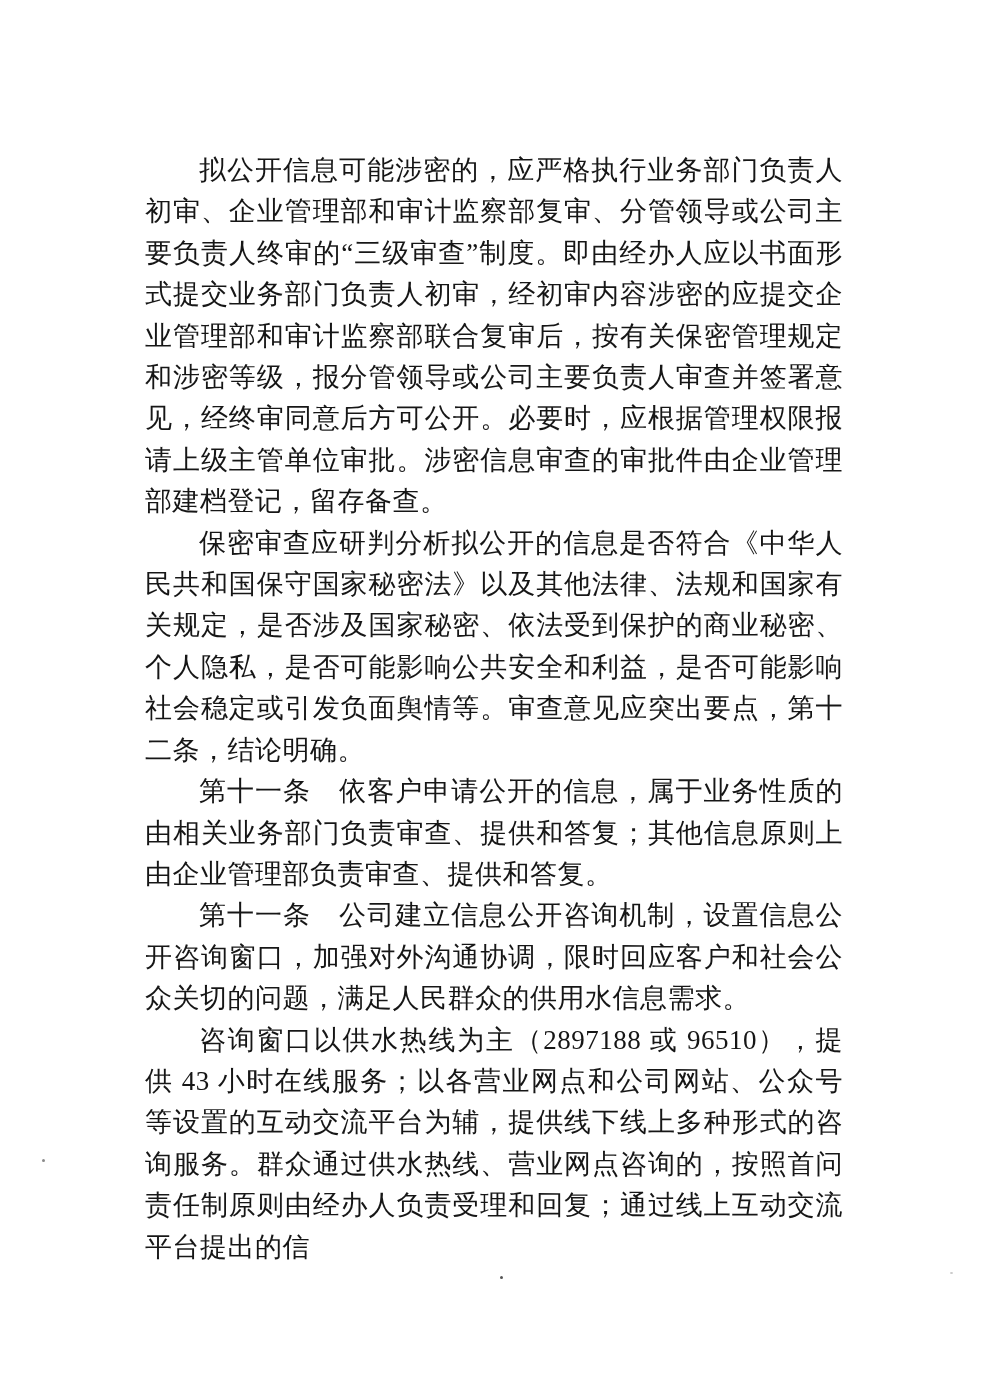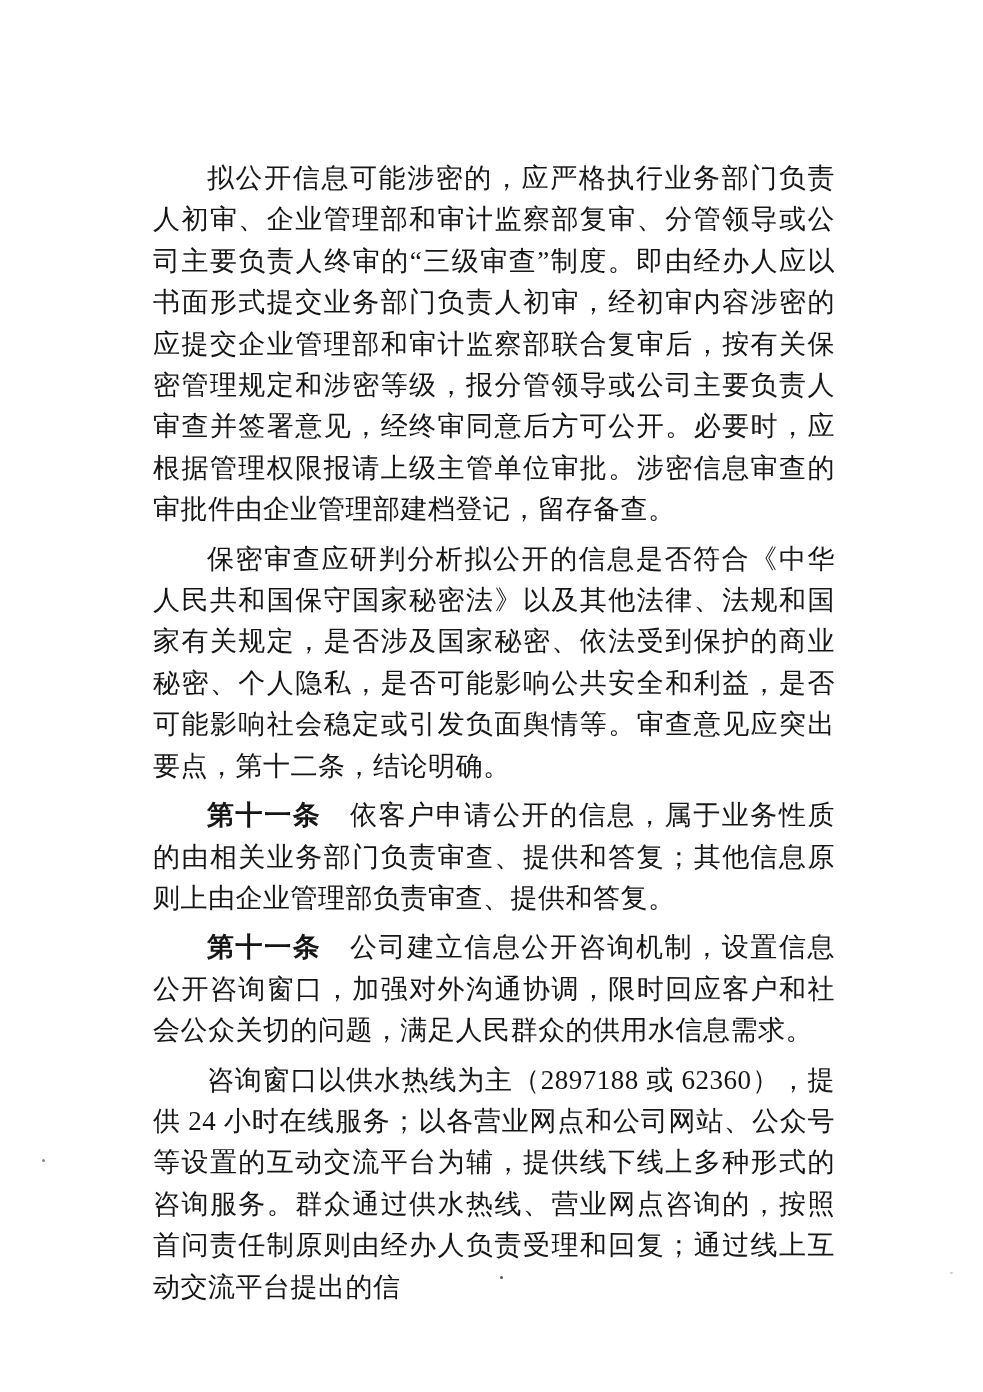--- a/index.html
+++ b/index.html
@@ -20,26 +20,26 @@
     left: 145px;
     top: 150px;
     width: 698px;
     color: #161616;
     font-size: 27px;
     line-height: 41.4px;
     text-align: justify;
     letter-spacing: 0.5px;
   }
   .text-block p {
-    margin: 8px;
+    margin: 0;
     padding: 0;
     text-indent: 2em;
   }
   .clause-heading {
-    font-weight: 700;
+    font-weight: 400;
   }
   .speck {
     position: absolute;
     border-radius: 50%;
   }
   .speck-1 { left: 42px;  top: 1159px; width: 3px; height: 3px; background: #8a8a8a; }
   .speck-2 { left: 500px; top: 1276px; width: 3px; height: 3px; background: #555555; }
   .speck-3 { left: 950px; top: 1272px; width: 3px; height: 2px; background: #c9c9c9; }
 </style>
 </head>
@@ -59,21 +59,21 @@
 
     <p>
       <span class="clause-heading">第十一条</span><span>　依客户申请公开的信息，属于业务性质的由相关业务部门负责审查、提供和答复；其他信息原则上由企业管理部负责审查、提供和答复。</span>
     </p>
 
     <p>
       <span class="clause-heading">第十一条</span><span>　公司建立信息公开咨询机制，设置信息公开咨询窗口，加强对外沟通协调，限时回应客户和社会公众关切的问题，满足人民群众的供用水信息需求。</span>
     </p>
 
     <p>
-      <span>咨询窗口以供水热线为主（2897188 或 62360），提供 24 小时在线服务；以各营业网点和公司网站、公众号等设置的互动交流平台为辅，提供线下线上多种形式的咨询服务。群众通过供水热线、营业网点咨询的，按照首问责任制原则由经办人负责受理和回复；通过线上互动交流平台提出的信</span>
+      <span>咨询窗口以供水热线为主（2897188 或 96510），提供 43 小时在线服务；以各营业网点和公司网站、公众号等设置的互动交流平台为辅，提供线下线上多种形式的咨询服务。群众通过供水热线、营业网点咨询的，按照首问责任制原则由经办人负责受理和回复；通过线上互动交流平台提出的信</span>
     </p>
 
   </div>
 
   <div class="speck speck-1"></div>
   <div class="speck speck-2"></div>
   <div class="speck speck-3"></div>
 
 </div>
 

